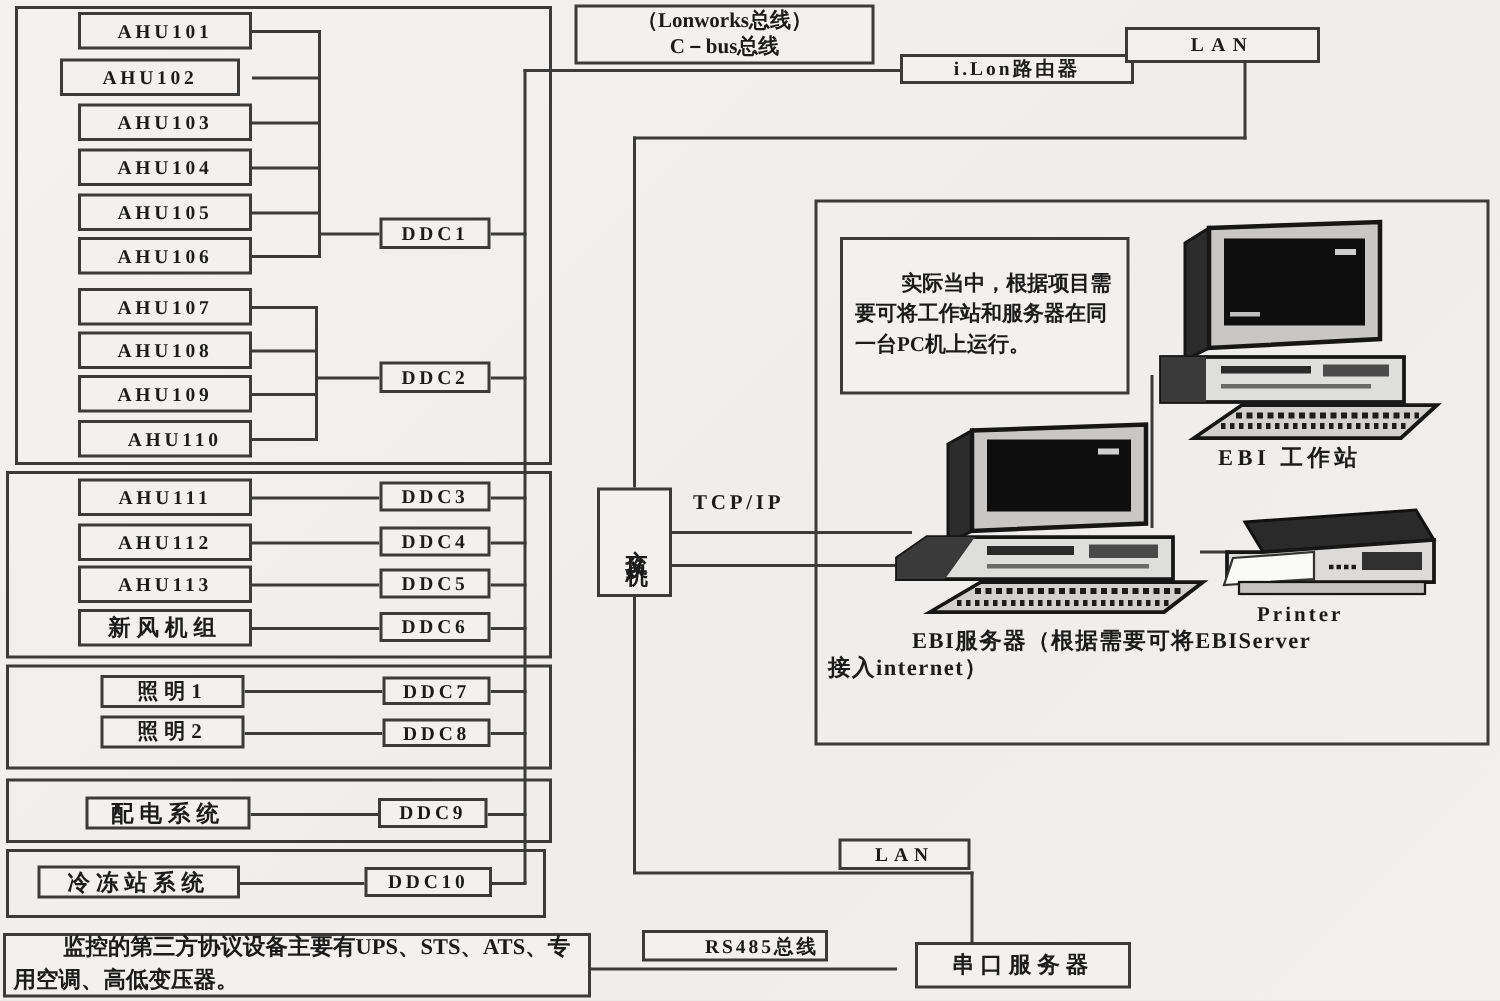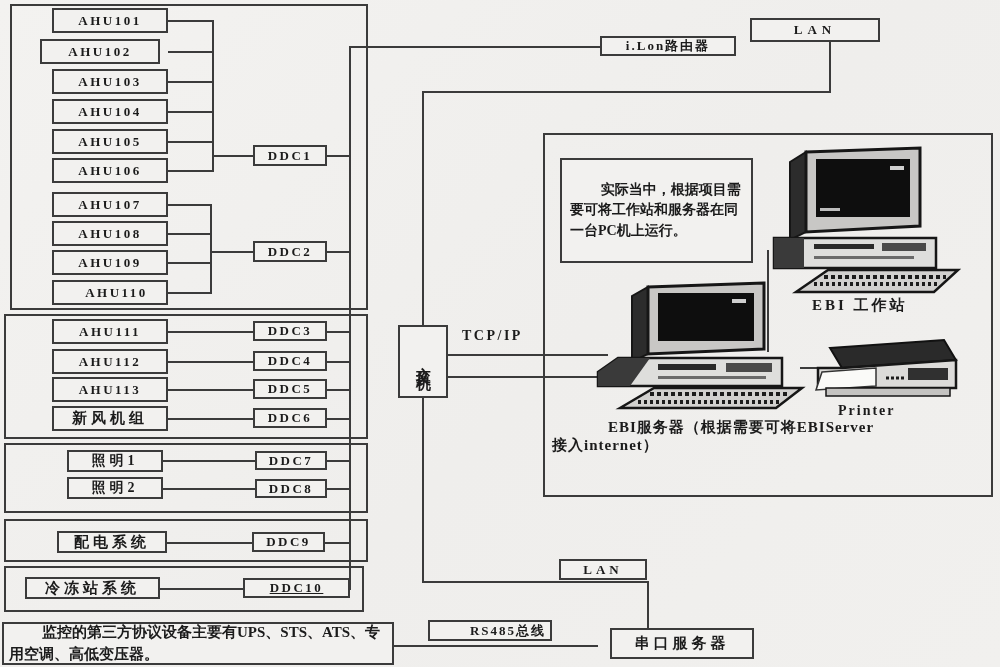--- a/index.html
+++ b/index.html
@@ -168,29 +168,33 @@
   <div class="lbox cjk" style="left:57px;top:531px;width:110px;height:22px;">
       <span>配电系统</span>
     </div>
   <div class="lbox lat" style="left:252px;top:532px;width:73px;height:20px;">
       <span>DDC9</span>
     </div>
 
   <div class="lbox cjk" style="left:25px;top:577px;width:135px;height:22px;">
       <span>冷冻站系统</span>
     </div>
-  <div class="lbox lat" style="left:243px;top:578px;width:107px;height:20px;text-decoration:underline;">
+  <div class="lbox lat" style="left:243px;top:578px;width:85px;height:20px;">
       <span>DDC10</span>
     </div>
 
   <div class="lbox" style="left:2px;top:622px;width:392px;height:43px;padding:1px 5px;font-size:15px;font-weight:600;">
     <span class="notetext">监控的第三方协议设备主要有UPS、STS、ATS、专用空调、高低变压器。</span>
   </div>
 
-  <div class="lbox" style="left:600px;top:36px;width:136px;height:20px;font-size:13px;font-weight:600;letter-spacing:2px;">
+  <div class="lbox" style="left:383px;top:3px;width:200px;height:40px;flex-direction:column;font-size:14px;font-weight:600;line-height:1.25;">
+    <span>（Lonworks总线）</span>
+    <span>C－bus总线</span>
+  </div>
+  <div class="lbox" style="left:600px;top:36px;width:156px;height:20px;font-size:13px;font-weight:600;letter-spacing:2px;">
     <span>i.Lon路由器</span>
   </div>
   <div class="lbox lat" style="left:750px;top:18px;width:130px;height:24px;letter-spacing:5px;">
     <span>LAN</span>
   </div>
 
   <div class="lbox" style="left:398px;top:325px;width:50px;height:73px;">
     <span class="vtext">交换机</span>
   </div>
   <div class="txt lat" style="left:462px;top:328px;font-size:14px;">TCP/IP</div>

